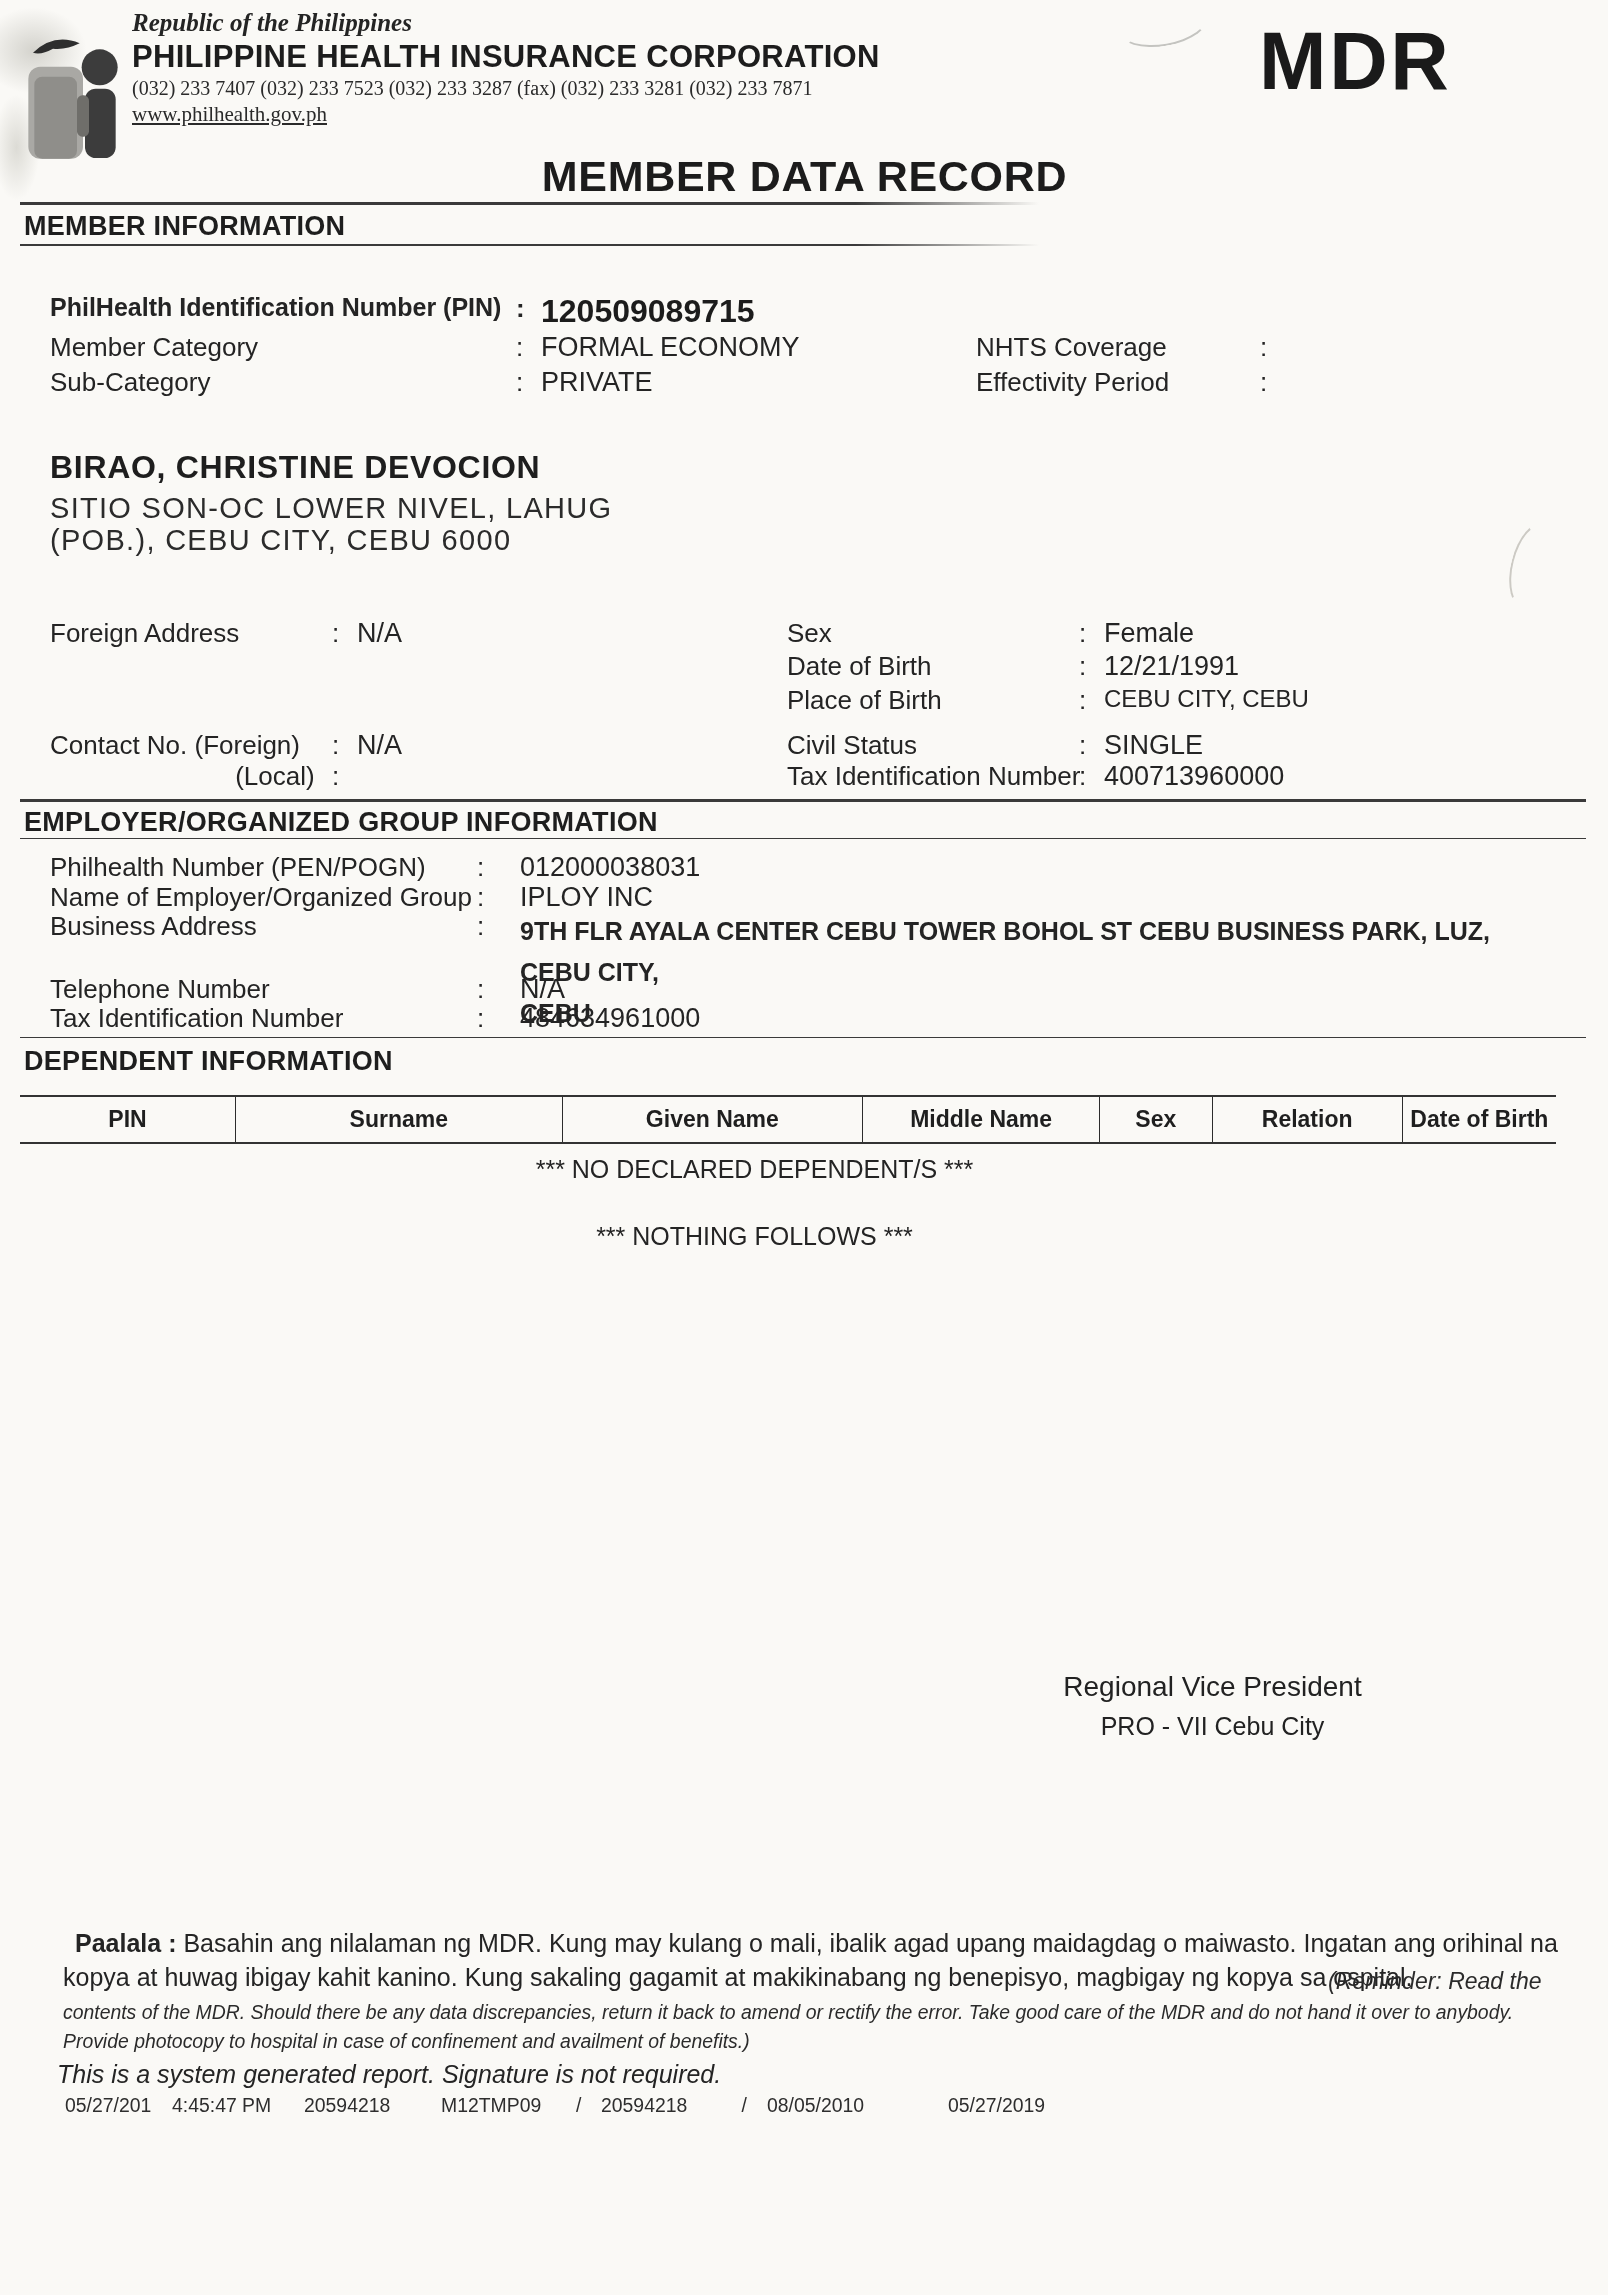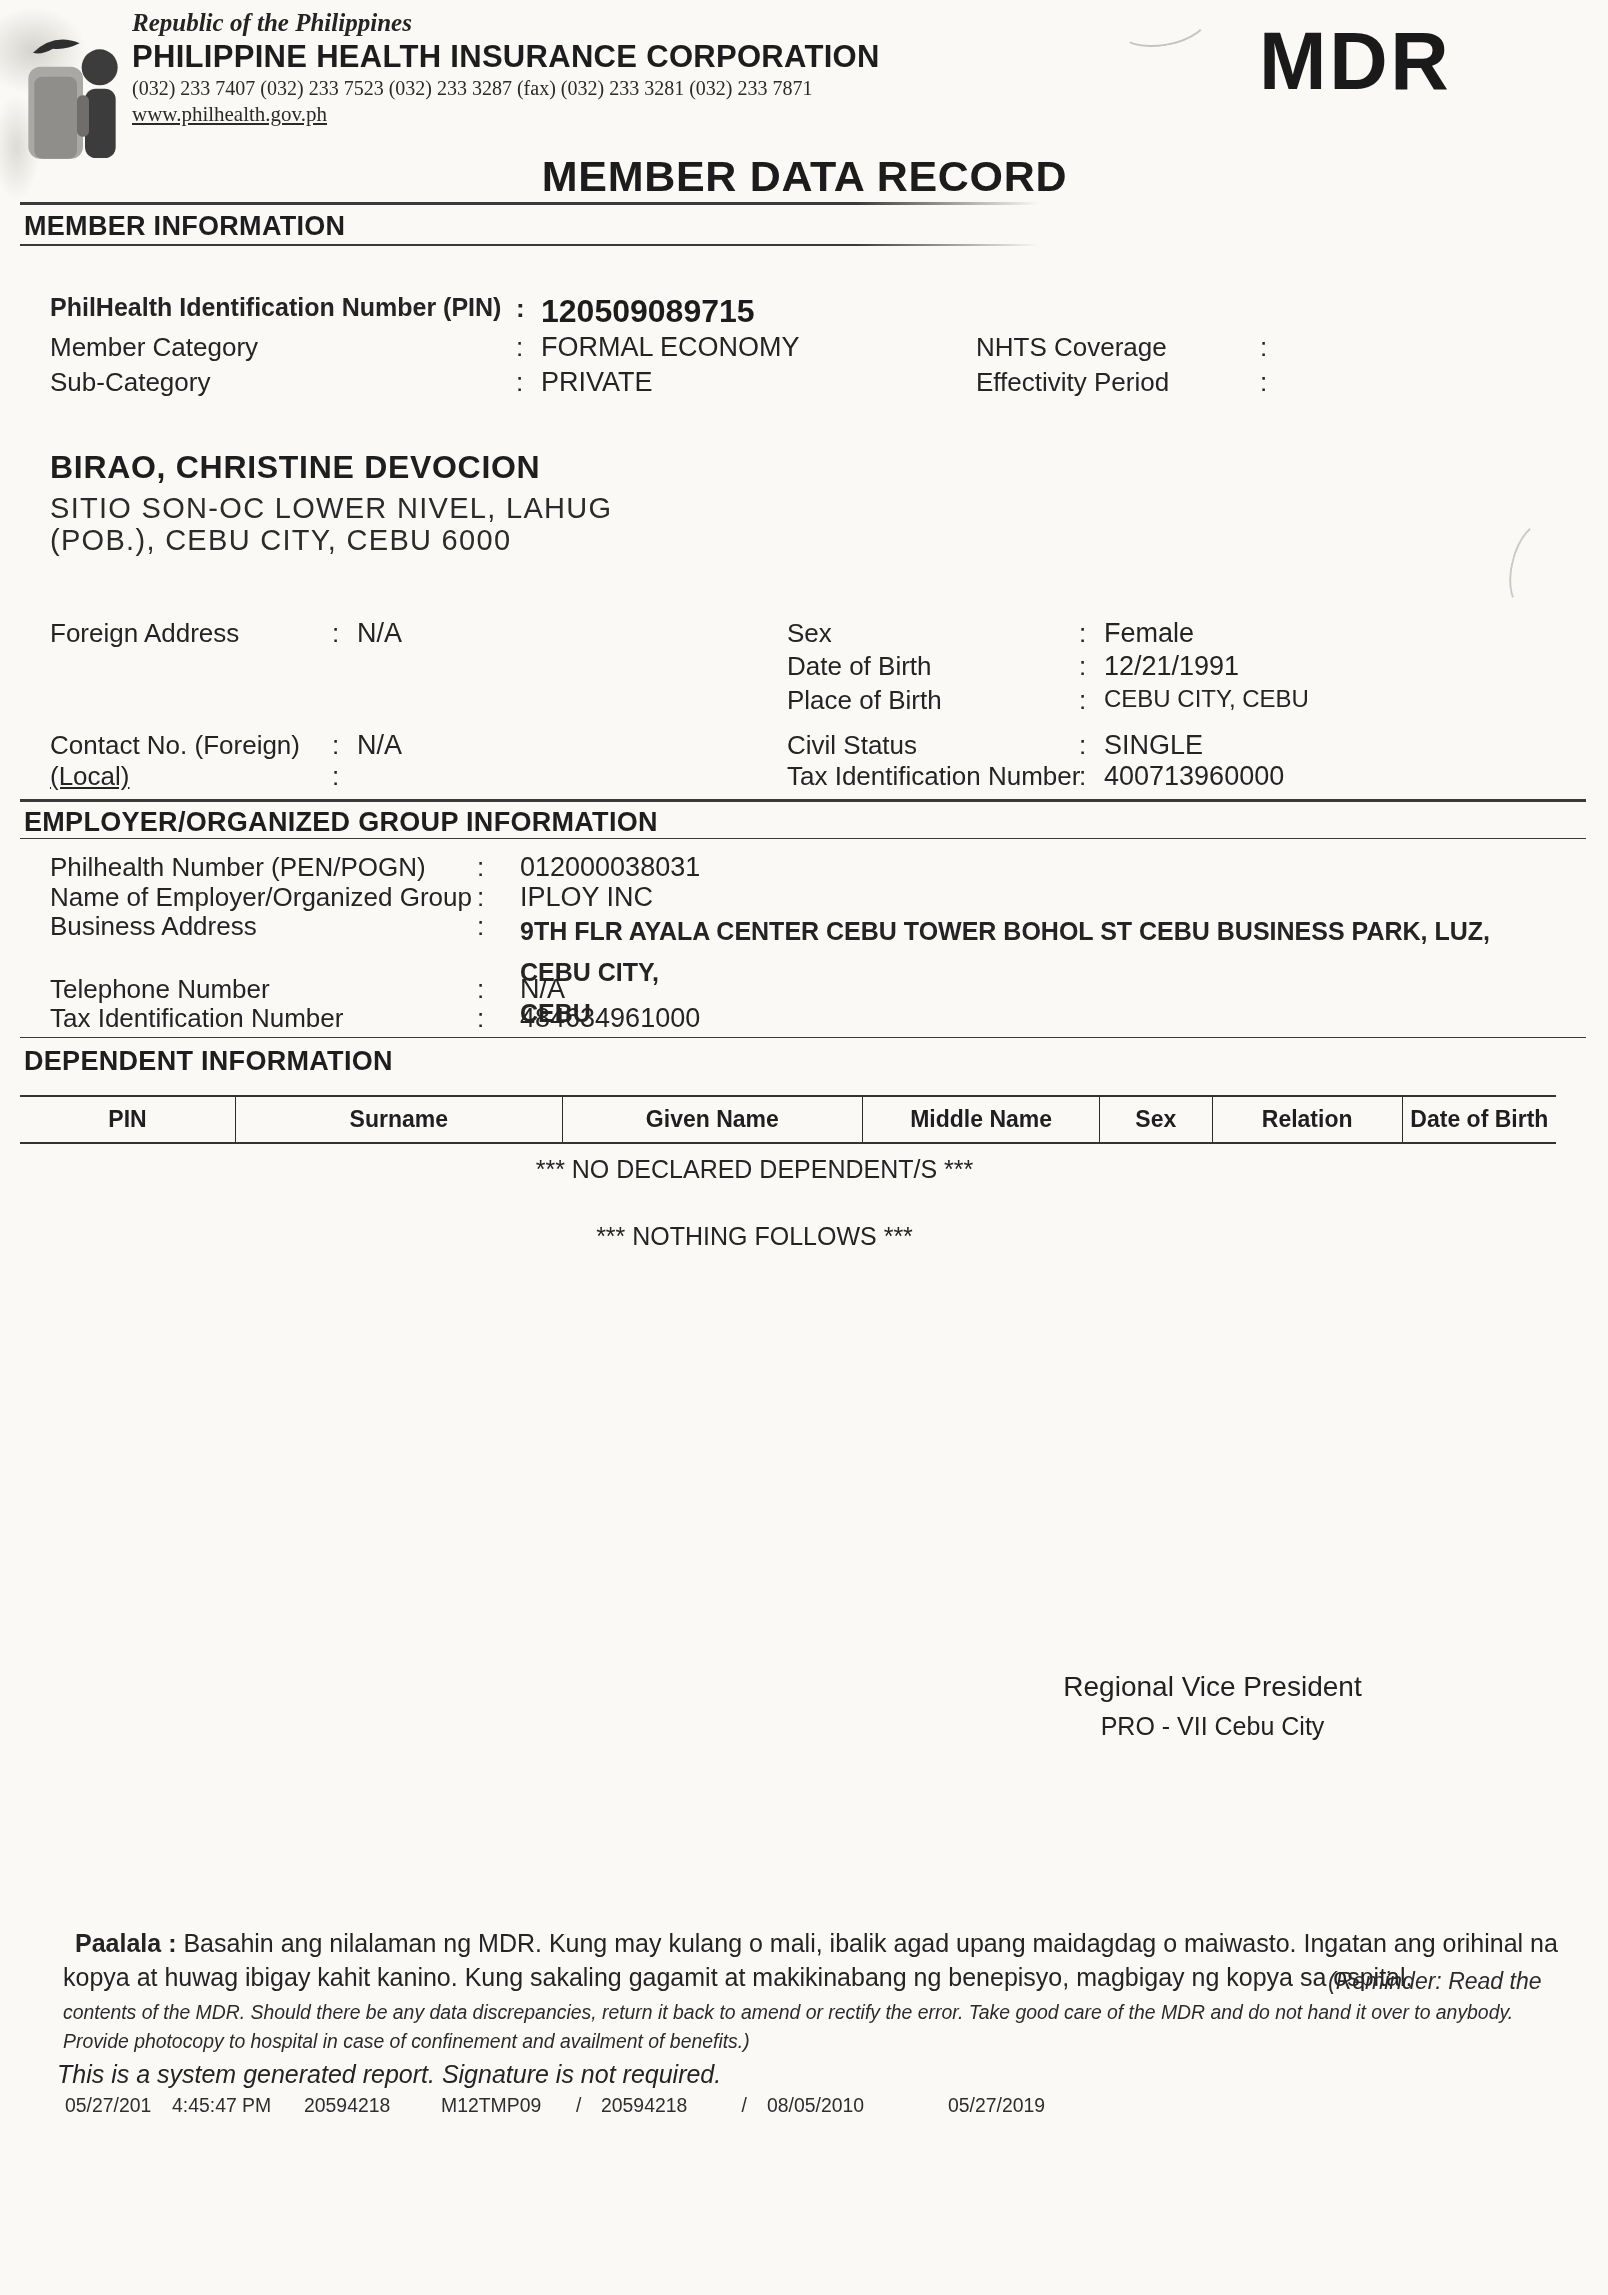--- a/index.html
+++ b/index.html
@@ -168,21 +168,21 @@
     <span class="lbl w-left">Contact No. (Foreign)</span>
     <span class="colon">:</span>
     <span class="val">N/A</span>
   </div>
   <div class="frow" style="left:787px;top:730px;">
     <span class="lbl w-right">Civil Status</span>
     <span class="colon">:</span>
     <span class="val">SINGLE</span>
   </div>
   <div class="frow" style="left:50px;top:761px;">
-    <span class="lbl w-left" style="padding-right:17.4px;box-sizing:border-box;text-decoration:underline;">(Local)</span>
+    <span class="lbl w-left" style="text-align:right;padding-right:17.4px;box-sizing:border-box;">(Local)</span>
     <span class="colon">:</span>
     <span class="val"></span>
   </div>
   <div class="frow" style="left:787px;top:761px;">
     <span class="lbl w-right">Tax Identification Number</span>
     <span class="colon">:</span>
     <span class="val">400713960000</span>
   </div>
 
   <div class="rule" style="left:20px;top:799px;width:1566px;height:2.7px;"></div>

